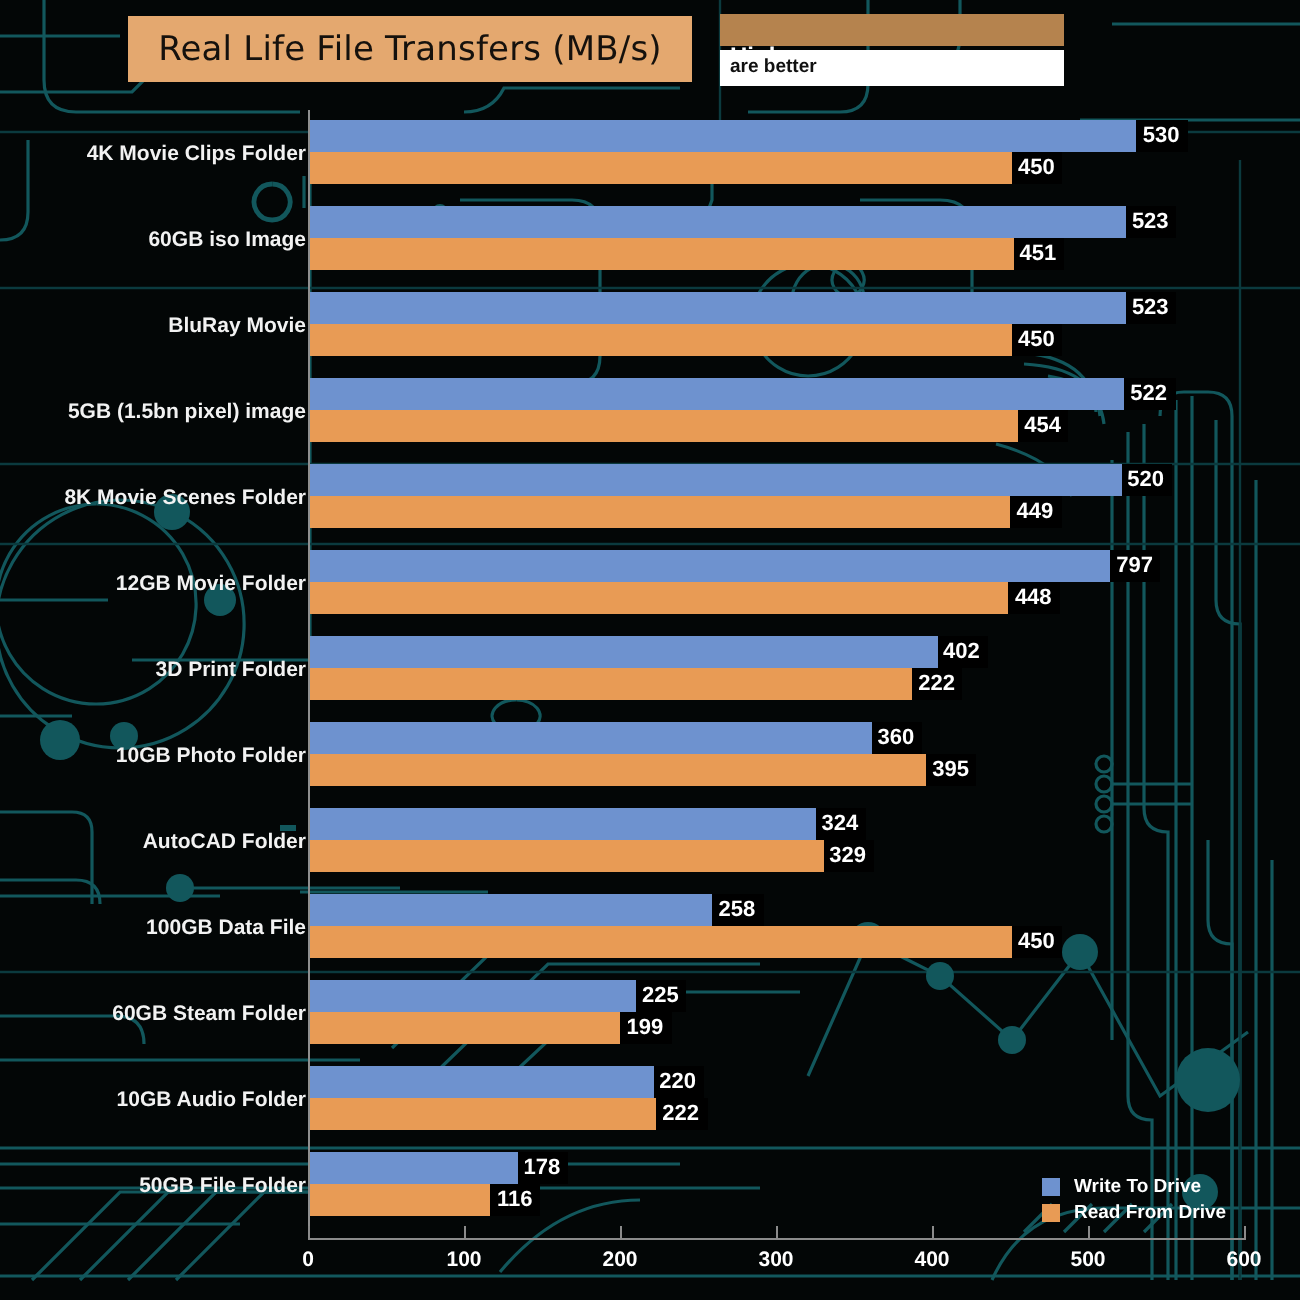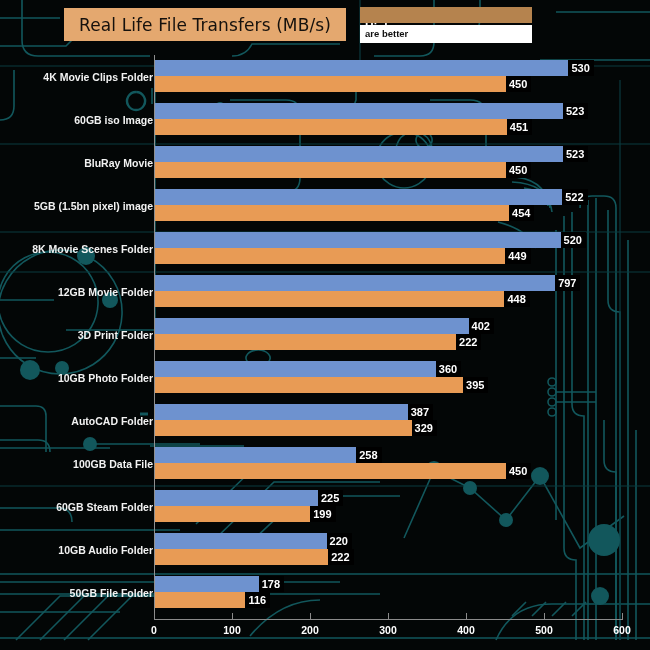--- a/index.html
+++ b/index.html
@@ -230,21 +230,21 @@
       <div class="row" style="top: 361px;">
         <div class="cat" style="top: 11px;">10GB Photo Folder</div>
         <div class="bar w" style="top: 0px; width: 280.8px;"></div>
         <div class="vlab" style="top: 0px; left: 435.8px;">360</div>
         <div class="bar r" style="top: 16px; width: 308.1px;"></div>
         <div class="vlab" style="top: 16px; left: 463.1px;">395</div>
       </div>
       <div class="row" style="top: 404px;">
         <div class="cat" style="top: 11px;">AutoCAD Folder</div>
         <div class="bar w" style="top: 0px; width: 252.72px;"></div>
-        <div class="vlab" style="top: 0px; left: 407.72px;">387</div>
+        <div class="vlab" style="top: 0px; left: 407.72px;">324</div>
         <div class="bar r" style="top: 16px; width: 256.62px;"></div>
         <div class="vlab" style="top: 16px; left: 411.62px;">329</div>
       </div>
       <div class="row" style="top: 447px;">
         <div class="cat" style="top: 11px;">100GB Data File</div>
         <div class="bar w" style="top: 0px; width: 201.24px;"></div>
         <div class="vlab" style="top: 0px; left: 356.24px;">258</div>
         <div class="bar r" style="top: 16px; width: 351px;"></div>
         <div class="vlab" style="top: 16px; left: 506px;">450</div>
       </div>
@@ -264,20 +264,30 @@
       </div>
       <div class="row" style="top: 576px;">
         <div class="cat" style="top: 11px;">50GB File Folder</div>
         <div class="bar w" style="top: 0px; width: 103.74px;"></div>
         <div class="vlab" style="top: 0px; left: 258.74px;">178</div>
         <div class="bar r" style="top: 16px; width: 90.48px;"></div>
         <div class="vlab" style="top: 16px; left: 245.48px;">116</div>
       </div>
     </div>
 
+  <div class="legend">
+    <div class="lg-row">
+      <span class="lg-sw w"></span>
+      <span class="lg-tx">Write To  Drive</span>
+    </div>
+    <div class="lg-row">
+      <span class="lg-sw r"></span>
+      <span class="lg-tx">Read From  Drive</span>
+    </div>
+  </div>
 
 <div class="tick" style="left: 154px;"></div>
     <div class="tlab" style="left: 154px;">0</div>
     <div class="tick" style="left: 232px;"></div>
     <div class="tlab" style="left: 232px;">100</div>
     <div class="tick" style="left: 310px;"></div>
     <div class="tlab" style="left: 310px;">200</div>
     <div class="tick" style="left: 388px;"></div>
     <div class="tlab" style="left: 388px; text-align: center;">300</div>
     <div class="tick" style="left: 466px;"></div>

